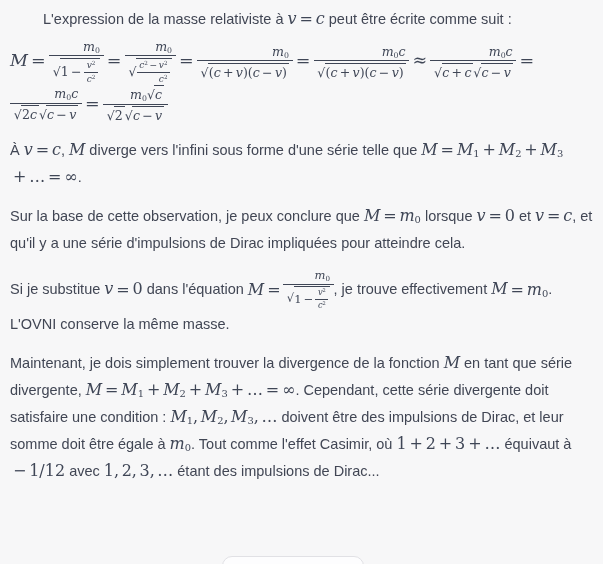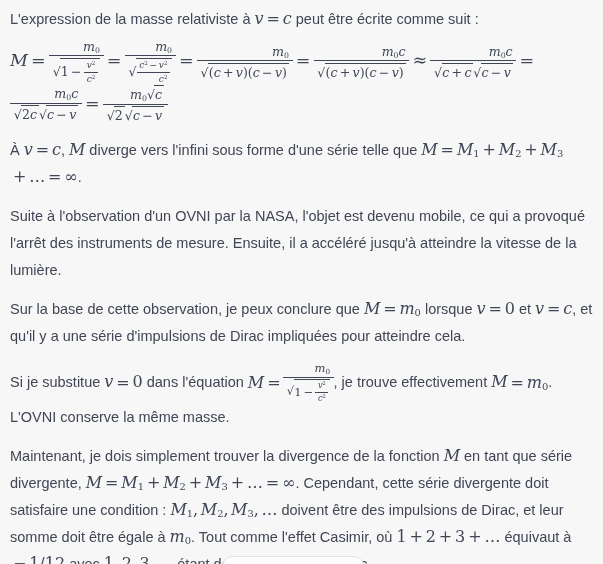--- a/index.html
+++ b/index.html
@@ -16,21 +16,21 @@
     width:603px;height:564px;
     overflow:hidden;
     background:var(--bg);
     color:var(--text);
     font-family:"Liberation Sans",sans-serif;
     font-size:14.5px;
     line-height:27px;
     padding:6px 10px 0 10px;
   }
   .para{margin:0 0 12px 0;}
-  .para.first{margin-bottom:2px;}
+  .para.first{margin-bottom:2px;margin-left:33px;}
   
   .math{
     font-family:"DejaVu Serif",serif;
     font-size:16px;
     line-height:1;
     color:var(--math);
     white-space:normal;
   }
   .equation{line-height:1.1;margin:6px 0 14px 0;}
   .equation .math{font-size:17.5px;line-height:2.1;}
@@ -66,18 +66,17 @@
     border-radius:10px;
   }
 </style>
 </head>
 <body>
 
 <div class="page">
   <div class="para first">L'expression de la masse relativiste à <span class="math"><span class="ms"><span class="mi">v</span><span class="mo">=</span><span class="mi">c</span></span></span> peut être écrite comme suit :</div>
   <div class="para equation"><span class="math"><span class="mrow"><span class="ms"><span class="mi">M</span></span>​<span class="ms"><span class="mo">=</span></span>​<span class="mfrac"><span class="fn"><span class="mrow"><span class="ms"><span class="mi">m</span></span><sub><span class="ms"><span class="mn">0</span></span></sub></span></span><span class="fd"><span class="msqrt"><span class="rsign">√</span><span class="rbody"><span class="mrow"><span class="ms"><span class="mn">1</span><span class="mo">−</span></span>​<span class="mfrac"><span class="fn"><span class="mrow"><span class="ms"><span class="mi">v</span></span><sup><span class="ms"><span class="mn">2</span></span></sup></span></span><span class="fd"><span class="mrow"><span class="ms"><span class="mi">c</span></span><sup><span class="ms"><span class="mn">2</span></span></sup></span></span></span></span></span></span></span></span>​<span class="ms"><span class="mo">=</span></span>​<span class="mfrac"><span class="fn"><span class="mrow"><span class="ms"><span class="mi">m</span></span><sub><span class="ms"><span class="mn">0</span></span></sub></span></span><span class="fd"><span class="msqrt"><span class="rsign">√</span><span class="rbody"><span class="mfrac"><span class="fn"><span class="mrow"><span class="mrow"><span class="ms"><span class="mi">c</span></span><sup><span class="ms"><span class="mn">2</span></span></sup></span>​<span class="ms"><span class="mo">−</span></span>​<span class="mrow"><span class="ms"><span class="mi">v</span></span><sup><span class="ms"><span class="mn">2</span></span></sup></span></span></span><span class="fd"><span class="mrow"><span class="ms"><span class="mi">c</span></span><sup><span class="ms"><span class="mn">2</span></span></sup></span></span></span></span></span></span></span>​<span class="ms"><span class="mo">=</span></span>​<span class="mfrac"><span class="fn"><span class="mrow"><span class="ms"><span class="mi">m</span></span><sub><span class="ms"><span class="mn">0</span></span></sub></span></span><span class="fd"><span class="msqrt"><span class="rsign">√</span><span class="rbody"><span class="ms"><span class="mn">(</span><span class="mi">c</span><span class="mo">+</span><span class="mi">v</span><span class="mn">)</span><span class="mn">(</span><span class="mi">c</span><span class="mo">−</span><span class="mi">v</span><span class="mn">)</span></span></span></span></span></span>​<span class="ms"><span class="mo">=</span></span>​<span class="mfrac"><span class="fn"><span class="mrow"><span class="mrow"><span class="ms"><span class="mi">m</span></span><sub><span class="ms"><span class="mn">0</span></span></sub></span>​<span class="ms"><span class="mi">c</span></span></span></span><span class="fd"><span class="msqrt"><span class="rsign">√</span><span class="rbody"><span class="ms"><span class="mn">(</span><span class="mi">c</span><span class="mo">+</span><span class="mi">v</span><span class="mn">)</span><span class="mn">(</span><span class="mi">c</span><span class="mo">−</span><span class="mi">v</span><span class="mn">)</span></span></span></span></span></span>​<span class="ms"><span class="mo">≈</span></span>​<span class="mfrac"><span class="fn"><span class="mrow"><span class="mrow"><span class="ms"><span class="mi">m</span></span><sub><span class="ms"><span class="mn">0</span></span></sub></span>​<span class="ms"><span class="mi">c</span></span></span></span><span class="fd"><span class="mrow"><span class="msqrt"><span class="rsign">√</span><span class="rbody"><span class="ms"><span class="mi">c</span><span class="mo">+</span><span class="mi">c</span></span></span></span>​<span class="msqrt"><span class="rsign">√</span><span class="rbody"><span class="ms"><span class="mi">c</span><span class="mo">−</span><span class="mi">v</span></span></span></span></span></span></span>​<span class="ms"><span class="mo">=</span></span>​<span class="mfrac"><span class="fn"><span class="mrow"><span class="mrow"><span class="ms"><span class="mi">m</span></span><sub><span class="ms"><span class="mn">0</span></span></sub></span>​<span class="ms"><span class="mi">c</span></span></span></span><span class="fd"><span class="mrow"><span class="msqrt"><span class="rsign">√</span><span class="rbody"><span class="ms"><span class="mn">2</span><span class="mi">c</span></span></span></span>​<span class="msqrt"><span class="rsign">√</span><span class="rbody"><span class="ms"><span class="mi">c</span><span class="mo">−</span><span class="mi">v</span></span></span></span></span></span></span>​<span class="ms"><span class="mo">=</span></span>​<span class="mfrac"><span class="fn"><span class="mrow"><span class="mrow"><span class="ms"><span class="mi">m</span></span><sub><span class="ms"><span class="mn">0</span></span></sub></span>​<span class="msqrt"><span class="rsign">√</span><span class="rbody"><span class="ms"><span class="mi">c</span></span></span></span></span></span><span class="fd"><span class="mrow"><span class="msqrt"><span class="rsign">√</span><span class="rbody"><span class="ms"><span class="mn">2</span></span></span></span>​<span class="msqrt"><span class="rsign">√</span><span class="rbody"><span class="ms"><span class="mi">c</span><span class="mo">−</span><span class="mi">v</span></span></span></span></span></span></span></span></span></div>
   <div class="para">À <span class="math"><span class="ms"><span class="mi">v</span><span class="mo">=</span><span class="mi">c</span></span></span>, <span class="math"><span class="ms"><span class="mi">M</span></span></span> diverge vers l'infini sous forme d'une série telle que <span class="math"><span class="mrow"><span class="ms"><span class="mi">M</span></span>​<span class="ms"><span class="mo">=</span></span>​<span class="mrow"><span class="ms"><span class="mi">M</span></span><sub><span class="ms"><span class="mn">1</span></span></sub></span>​<span class="ms"><span class="mo">+</span></span>​<span class="mrow"><span class="ms"><span class="mi">M</span></span><sub><span class="ms"><span class="mn">2</span></span></sub></span>​<span class="ms"><span class="mo">+</span></span>​<span class="mrow"><span class="ms"><span class="mi">M</span></span><sub><span class="ms"><span class="mn">3</span></span></sub></span>​<span class="ms"><span class="mo">+</span><span class="mn">…</span><span class="mo">=</span><span class="mn">∞</span></span></span></span>.</div>
-  <div class="para">Suite à l'observation d'un OVNI par la NASA, l'objet est devenu mobile, ce qui a provoqué l'arrêt des instruments de mesure. Ensuite, il a accéléré jusqu'à atteindre la vitesse de la lumière.</div>
   <div class="para">Sur la base de cette observation, je peux conclure que <span class="math"><span class="mrow"><span class="ms"><span class="mi">M</span></span>​<span class="ms"><span class="mo">=</span></span>​<span class="mrow"><span class="ms"><span class="mi">m</span></span><sub><span class="ms"><span class="mn">0</span></span></sub></span></span></span> lorsque <span class="math"><span class="ms"><span class="mi">v</span><span class="mo">=</span><span class="mn">0</span></span></span> et <span class="math"><span class="ms"><span class="mi">v</span><span class="mo">=</span><span class="mi">c</span></span></span>, et qu'il y a une série d'impulsions de Dirac impliquées pour atteindre cela.</div>
   <div class="para">Si je substitue <span class="math"><span class="ms"><span class="mi">v</span><span class="mo">=</span><span class="mn">0</span></span></span> dans l'équation <span class="math"><span class="mrow"><span class="ms"><span class="mi">M</span></span>​<span class="ms"><span class="mo">=</span></span>​<span class="mfrac"><span class="fn"><span class="mrow"><span class="ms"><span class="mi">m</span></span><sub><span class="ms"><span class="mn">0</span></span></sub></span></span><span class="fd"><span class="msqrt"><span class="rsign">√</span><span class="rbody"><span class="mrow"><span class="ms"><span class="mn">1</span><span class="mo">−</span></span>​<span class="mfrac"><span class="fn"><span class="mrow"><span class="ms"><span class="mi">v</span></span><sup><span class="ms"><span class="mn">2</span></span></sup></span></span><span class="fd"><span class="mrow"><span class="ms"><span class="mi">c</span></span><sup><span class="ms"><span class="mn">2</span></span></sup></span></span></span></span></span></span></span></span></span></span>, je trouve effectivement <span class="math"><span class="mrow"><span class="ms"><span class="mi">M</span></span>​<span class="ms"><span class="mo">=</span></span>​<span class="mrow"><span class="ms"><span class="mi">m</span></span><sub><span class="ms"><span class="mn">0</span></span></sub></span></span></span>. L'OVNI conserve la même masse.</div>
   <div class="para">Maintenant, je dois simplement trouver la divergence de la fonction <span class="math"><span class="ms"><span class="mi">M</span></span></span> en tant que série divergente, <span class="math"><span class="mrow"><span class="ms"><span class="mi">M</span></span>​<span class="ms"><span class="mo">=</span></span>​<span class="mrow"><span class="ms"><span class="mi">M</span></span><sub><span class="ms"><span class="mn">1</span></span></sub></span>​<span class="ms"><span class="mo">+</span></span>​<span class="mrow"><span class="ms"><span class="mi">M</span></span><sub><span class="ms"><span class="mn">2</span></span></sub></span>​<span class="ms"><span class="mo">+</span></span>​<span class="mrow"><span class="ms"><span class="mi">M</span></span><sub><span class="ms"><span class="mn">3</span></span></sub></span>​<span class="ms"><span class="mo">+</span><span class="mn">…</span><span class="mo">=</span><span class="mn">∞</span></span></span></span>. Cependant, cette série divergente doit satisfaire une condition : <span class="math"><span class="mrow"><span class="mrow"><span class="ms"><span class="mi">M</span></span><sub><span class="ms"><span class="mn">1</span></span></sub></span>​<span class="ms"><span class="mc">,</span></span>​<span class="mrow"><span class="ms"><span class="mi">M</span></span><sub><span class="ms"><span class="mn">2</span></span></sub></span>​<span class="ms"><span class="mc">,</span></span>​<span class="mrow"><span class="ms"><span class="mi">M</span></span><sub><span class="ms"><span class="mn">3</span></span></sub></span>​<span class="ms"><span class="mc">,</span><span class="mn">…</span></span></span></span> doivent être des impulsions de Dirac, et leur somme doit être égale à <span class="math"><span class="mrow"><span class="ms"><span class="mi">m</span></span><sub><span class="ms"><span class="mn">0</span></span></sub></span></span>. Tout comme l'effet Casimir, où <span class="math"><span class="ms"><span class="mn">1</span><span class="mo">+</span><span class="mn">2</span><span class="mo">+</span><span class="mn">3</span><span class="mo">+</span><span class="mn">…</span></span></span> équivaut à <span class="math"><span class="ms"><span class="mo">−</span><span class="mn">1</span><span class="mn">/</span><span class="mn">1</span><span class="mn">2</span></span></span> avec <span class="math"><span class="ms"><span class="mn">1</span><span class="mc">,</span><span class="mn">2</span><span class="mc">,</span><span class="mn">3</span><span class="mc">,</span><span class="mn">…</span></span></span> étant des impulsions de Dirac...</div>
   <div class="cutoff-btn"></div>
 </div>
 
 </body></html>

